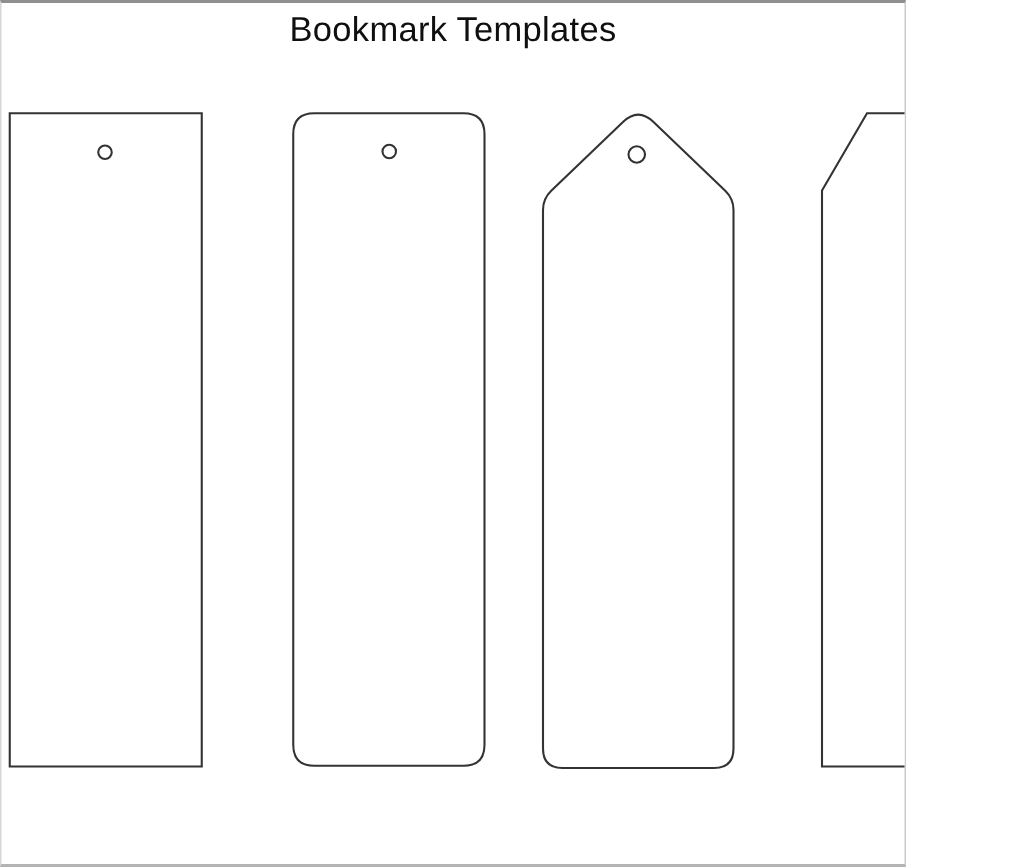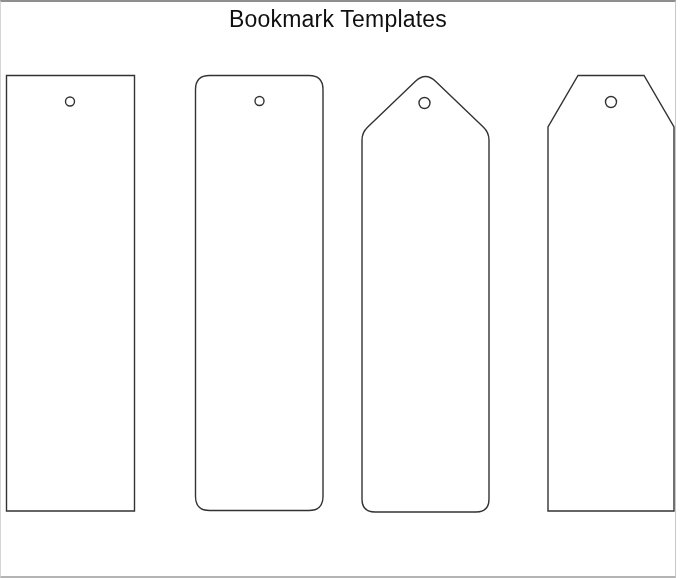--- a/index.html
+++ b/index.html
@@ -2,21 +2,21 @@
 <html><head>
 <meta charset="utf-8">
 <style>
   html, body {
     margin: 0;
     padding: 0;
     background: #ffffff;
   }
   .page {
     position: relative;
-    width: 676px;
+    width: 604px;
     height: 578px;
     box-sizing: border-box;
     background: #ffffff;
     border-top: 2px solid #8f8f8f;
     border-bottom: 2px solid #b4b4b4;
     border-left: 1px solid #d6d6d6;
     border-right: 1px solid #c9c9c9;
     overflow: hidden;
     font-family: "Liberation Sans", sans-serif;
   }

